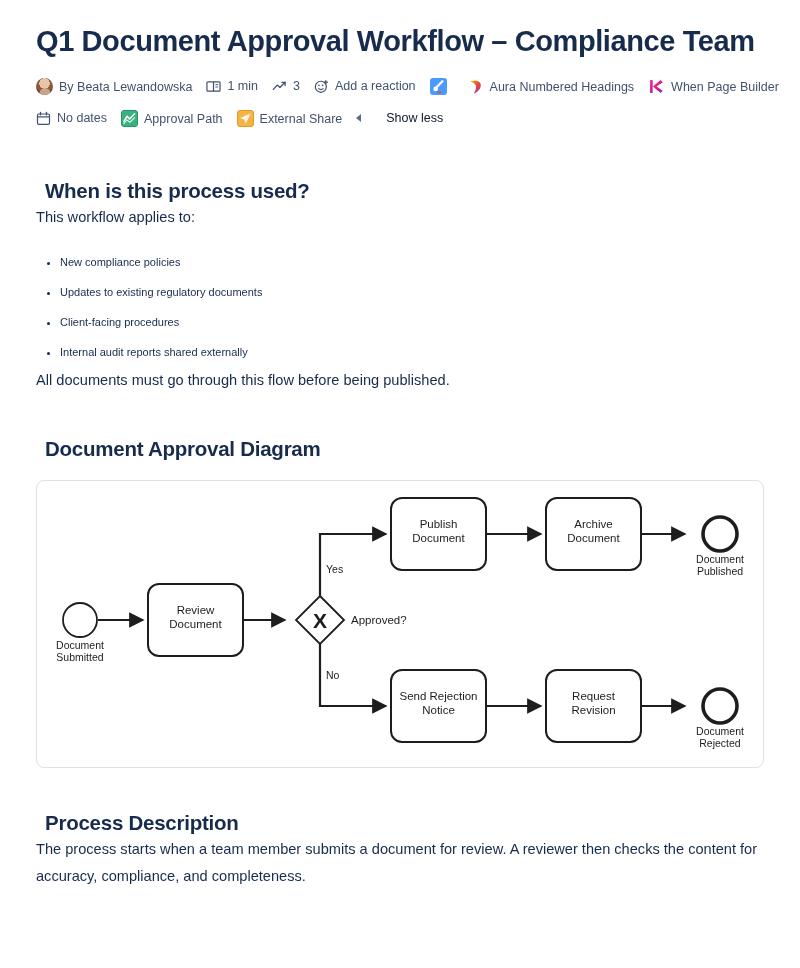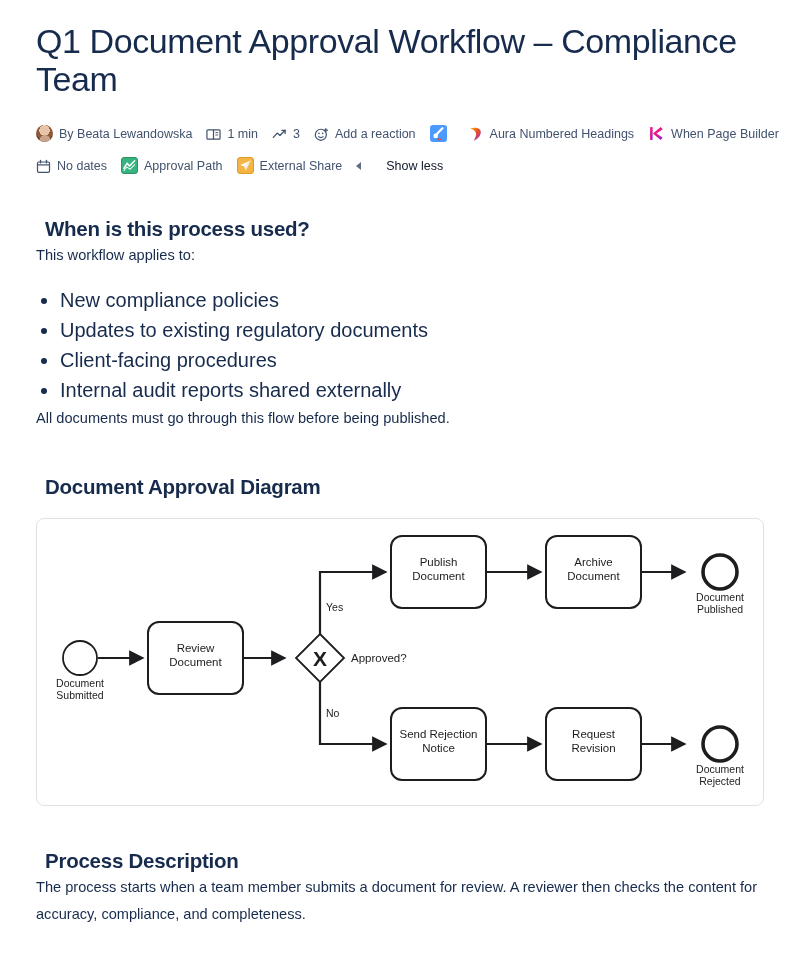--- a/index.html
+++ b/index.html
@@ -8,33 +8,33 @@
     width: 800px; height: 968px;
     background: #ffffff;
     font-family: "Liberation Sans", sans-serif;
     color: #172b4d;
     overflow: hidden;
   }
   .page { width: 800px; padding: 22px 36px 0 36px; }
 
   
   .page-title {
-    font-size: 34px;
+    font-size: 29px;
     line-height: 38px;
-    font-weight: 400;
+    font-weight: 700;
     letter-spacing: -0.4px;
     color: #172b4d;
     margin: 0 0 18px 0;
   }
 
   
   .meta-rows { margin-bottom: 12px; }
   .meta-row {
     display: flex;
-    align-items: flex-end;
+    align-items: flex-start;
     flex-wrap: nowrap;
     height: 26px;
     margin-bottom: 6px;
   }
   .meta-item {
     display: inline-flex;
     align-items: center;
     gap: 6px;
     font-size: 12.5px;
     line-height: 16px;
@@ -107,21 +107,21 @@
     letter-spacing: -0.25px;
     color: #172b4d;
     margin: 42px 0 0 9px;
   }
   .lead { margin-top: 20px; }
   ul.bullets {
     margin: 16px 0 0 0;
     padding-left: 24px;
   }
   ul.bullets li {
-    font-size: 20px;
+    font-size: 11px;
     line-height: 30px;
     color: #172b4d;
   }
   .after-list { margin-top: 16px; }
 
   
   .diagram-card {
     margin-top: 18px;
     width: 728px;
     height: 288px;

